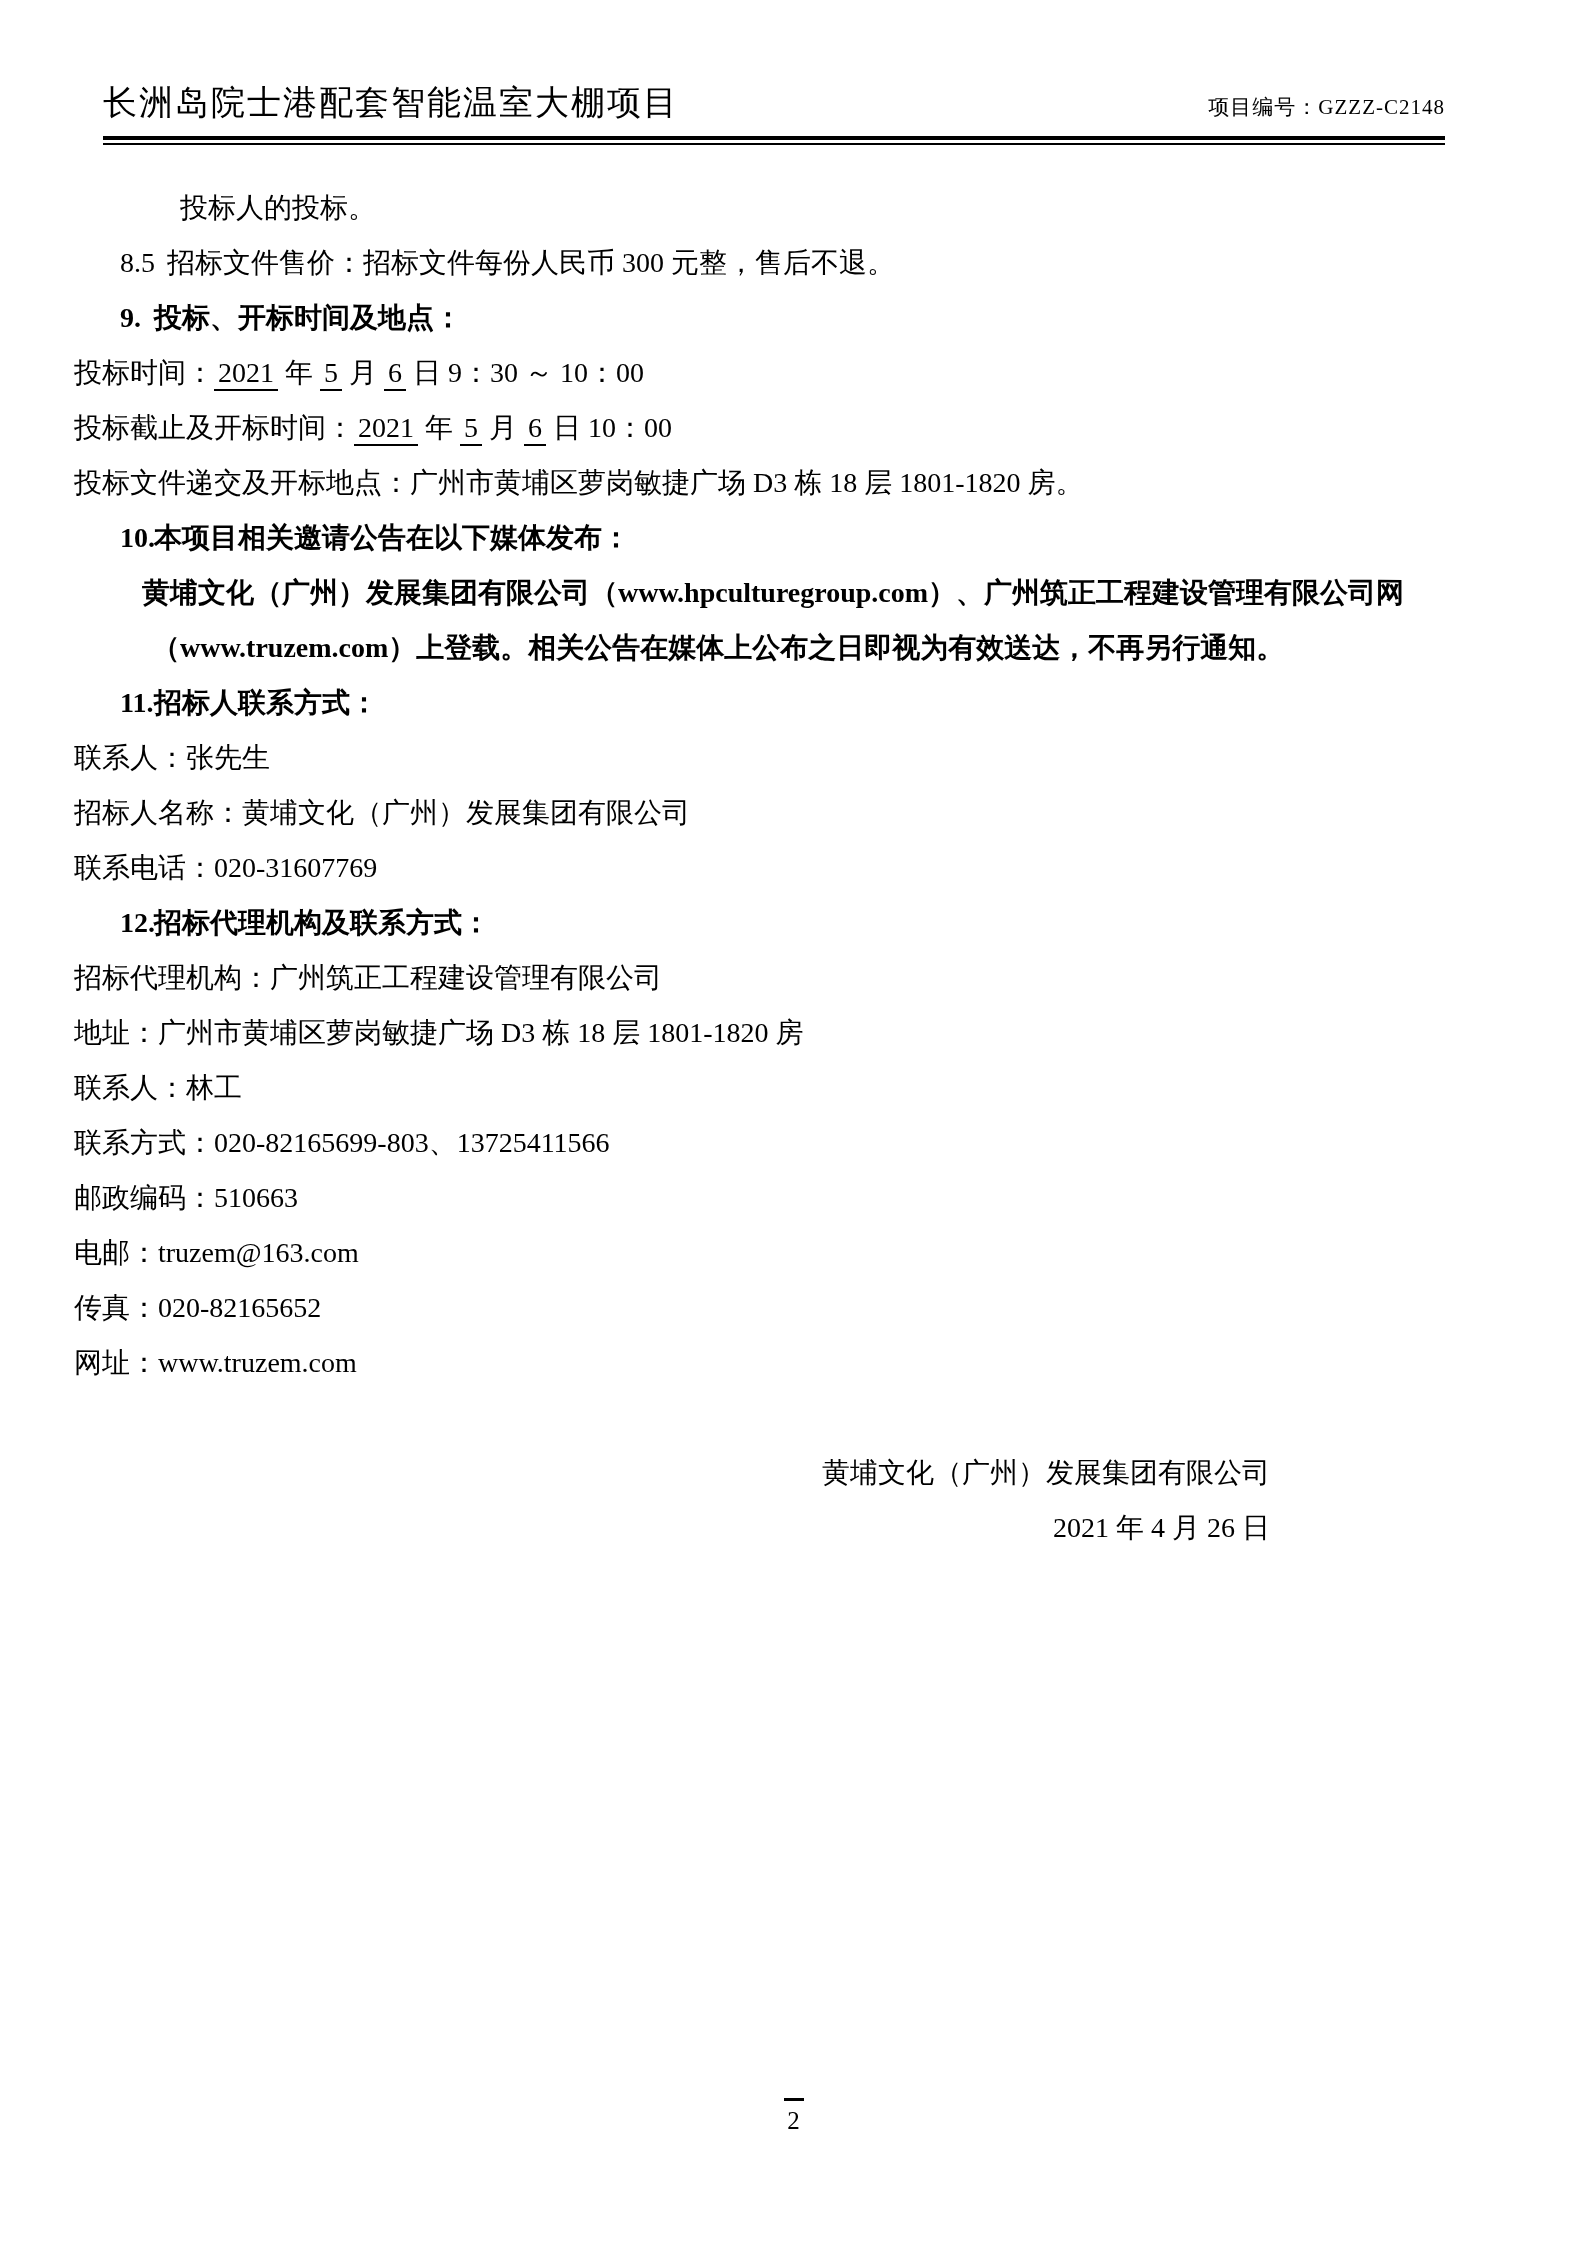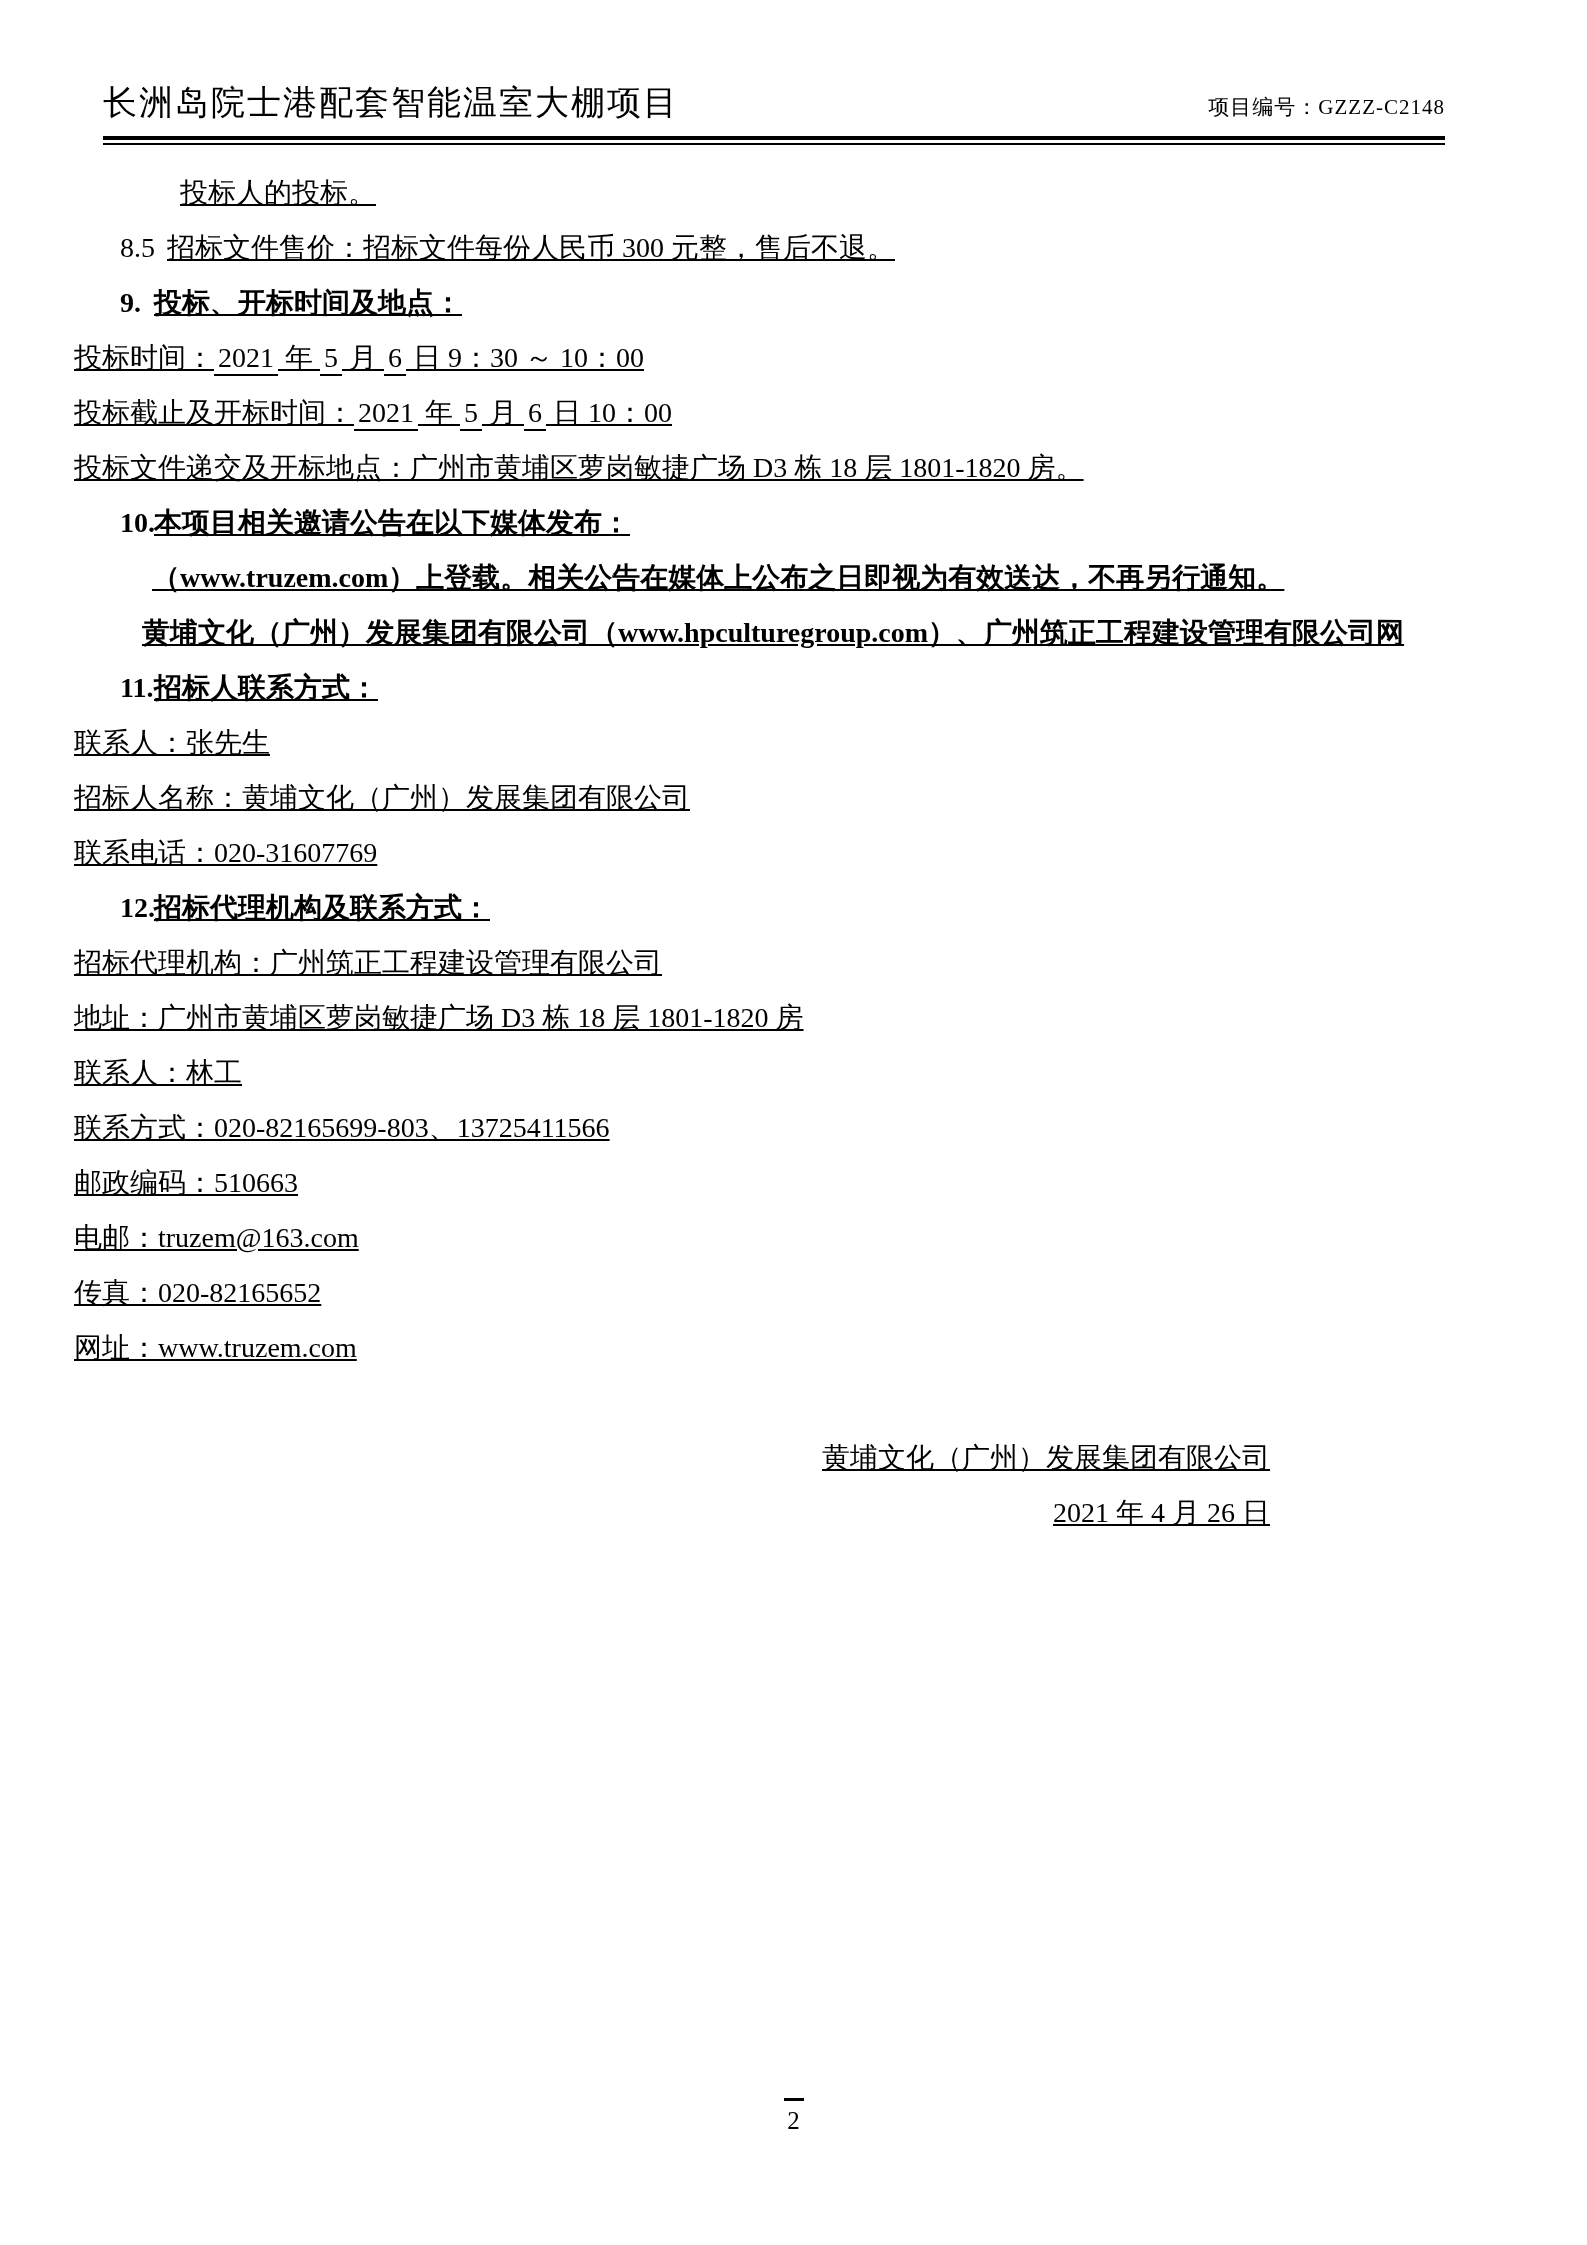--- a/index.html
+++ b/index.html
@@ -19,21 +19,21 @@
   }
   .hdr .pname{font-size:34px;letter-spacing:2px;}
   .hdr .pno{font-size:21px;letter-spacing:1px;}
   .rule{
     position:absolute;top:136px;left:103px;width:1342px;
     height:3px;
     border-top:4px solid #000;
     border-bottom:2px solid #000;
   }
   
-  .main{position:absolute;top:165px;left:0;right:0;text-decoration:underline;}
+  .main{position:absolute;top:180px;left:0;right:0;}
   .line{height:55px;line-height:55px;font-size:28px;white-space:nowrap;}
   .cont{padding-left:180px;}
   .item{padding-left:120px;}
   .item .num{display:inline-block;width:47px;}
   .sec{padding-left:120px;font-weight:bold;}
   .sec .num{display:inline-block;width:34px;font-weight:bold;}
   .bodyln{padding-left:74px;}
   .media1{padding-left:142px;font-weight:bold;}
   .media2{padding-left:152px;font-weight:bold;}
   .blank{height:55px;}
@@ -80,22 +80,22 @@
     <div class="line bodyln">
       <span>投标截止及开标时间：</span><span class="u">2021</span><span> 年 </span><span class="u">5</span><span> 月 </span><span class="u">6</span><span> 日</span><span> 10：00</span>
     </div>
 
     <div class="line bodyln">投标文件递交及开标地点：广州市黄埔区萝岗敏捷广场 D3 栋 18 层 1801-1820 房。</div>
 
     <div class="line sec">
       <span class="num">10.</span><span>本项目相关邀请公告在以下媒体发布：</span>
     </div>
 
+    <div class="line media1">黄埔文化（广州）发展集团有限公司（www.hpculturegroup.com）、广州筑正工程建设管理有限公司网</div>
     <div class="line media2">（www.truzem.com）上登载。相关公告在媒体上公布之日即视为有效送达，不再另行通知。</div>
-    <div class="line media1">黄埔文化（广州）发展集团有限公司（www.hpculturegroup.com）、广州筑正工程建设管理有限公司网</div>
 
     <div class="line sec">
       <span class="num">11.</span><span>招标人联系方式：</span>
     </div>
 
     <div class="line bodyln">联系人：张先生</div>
     <div class="line bodyln">招标人名称：黄埔文化（广州）发展集团有限公司</div>
     <div class="line bodyln">联系电话：020-31607769</div>
 
     <div class="line sec">

